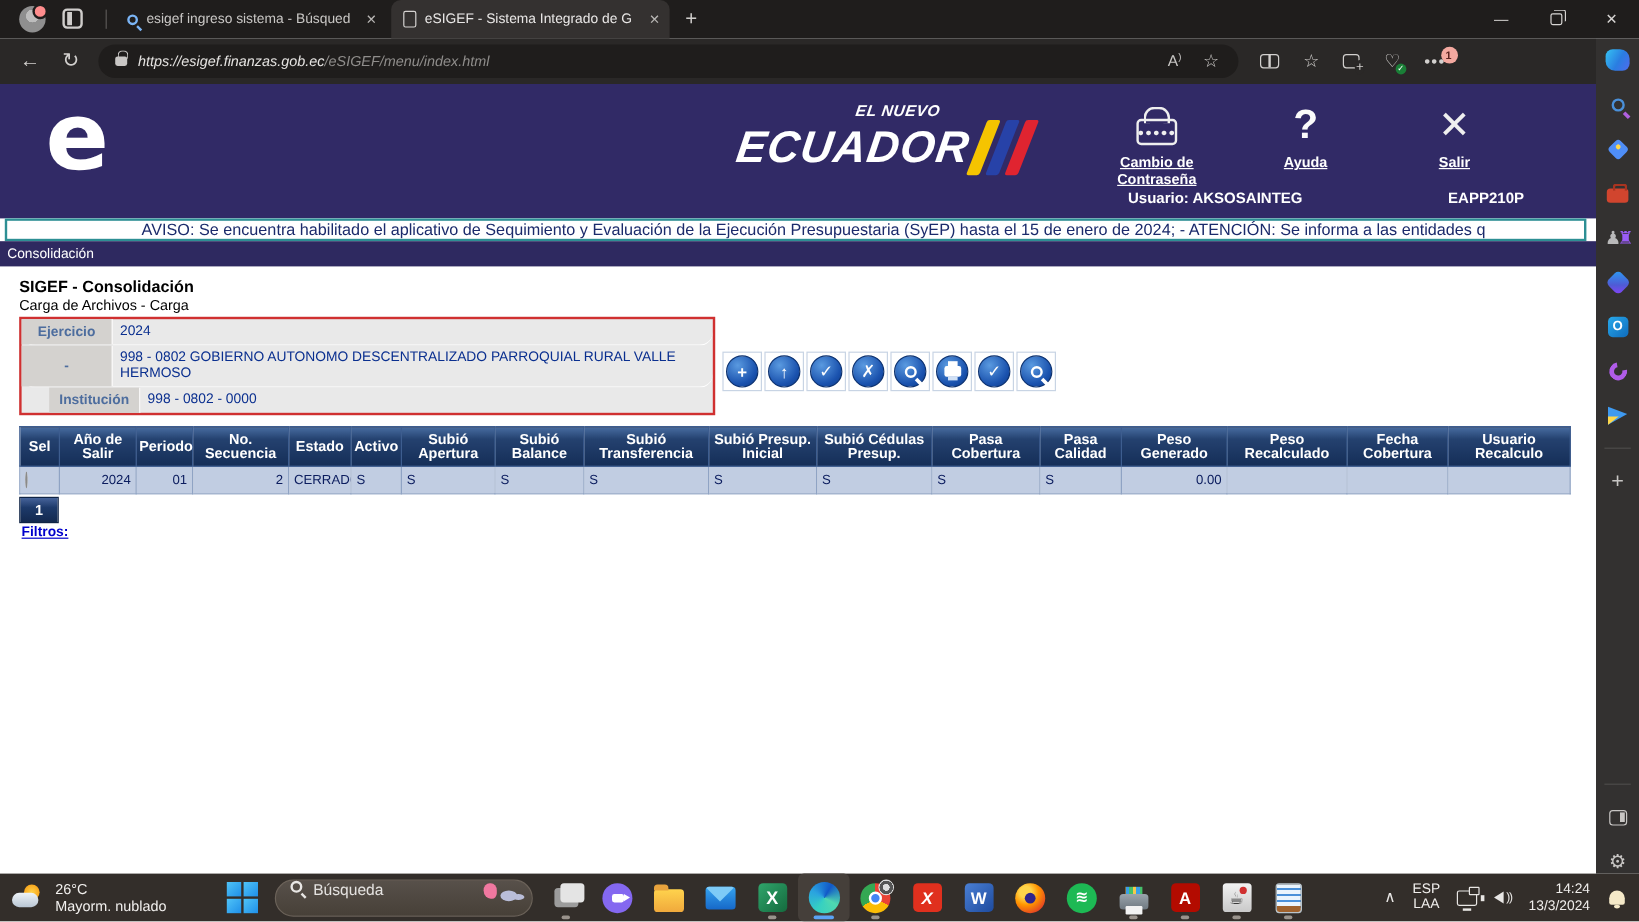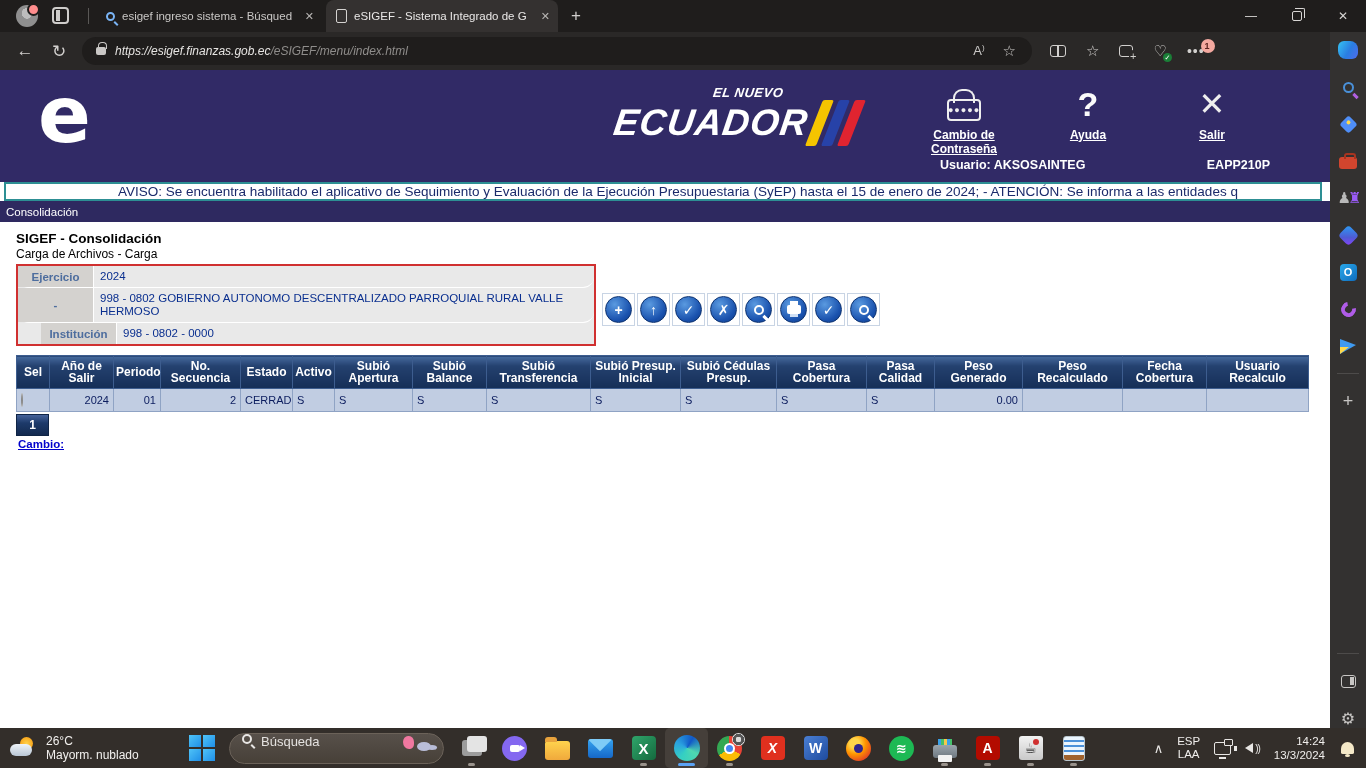--- a/index.html
+++ b/index.html
@@ -494,21 +494,21 @@
         <td>S</td>
         <td class="num">0.00</td>
         <td></td>
         <td></td>
         <td></td>
       </tr>
     </tbody>
   </table>
 
   <div id="pager" class="abs">1</div>
-  <a id="filtros" class="abs">Cambio:</a>
+  <a id="filtros" class="abs">Filtros:</a>
 
   <div id="taskbar" class="abs">
     <div id="weather">
       <span class="weather-ic"></span>
       <span class="weather-txt"><span>26°C</span><br><span>Mayorm. nublado</span></span>
     </div>
     <div id="start">
         <span></span>
         <span></span>
         <span></span>

